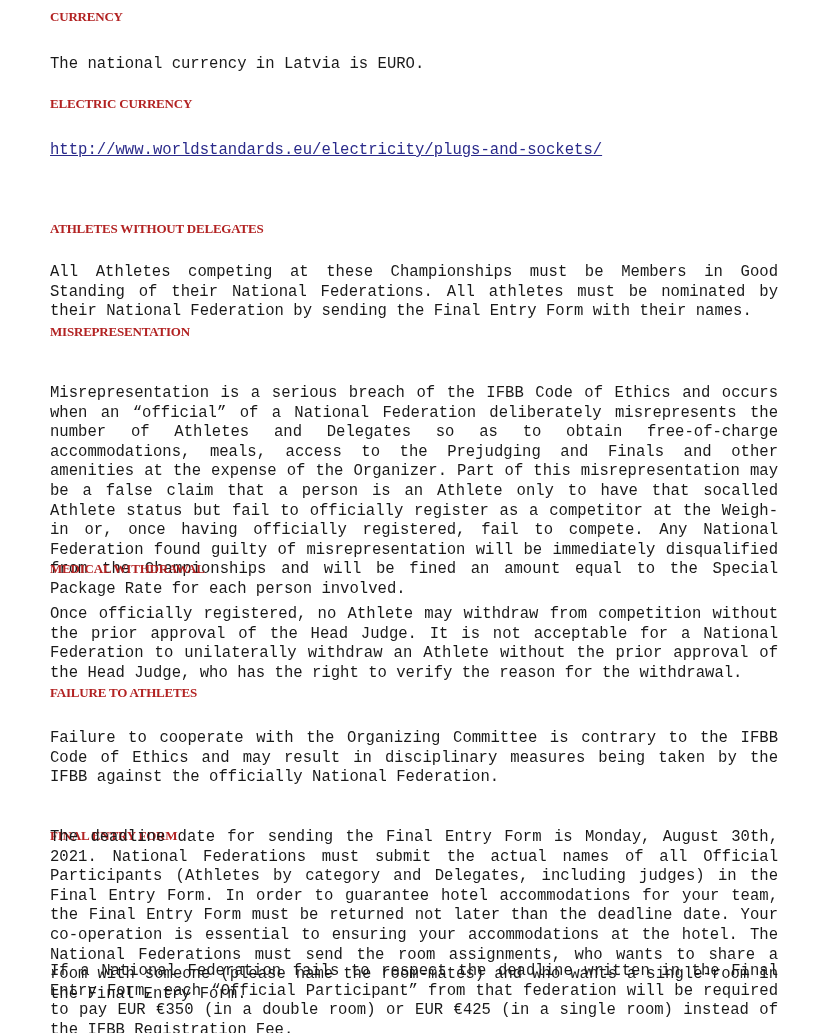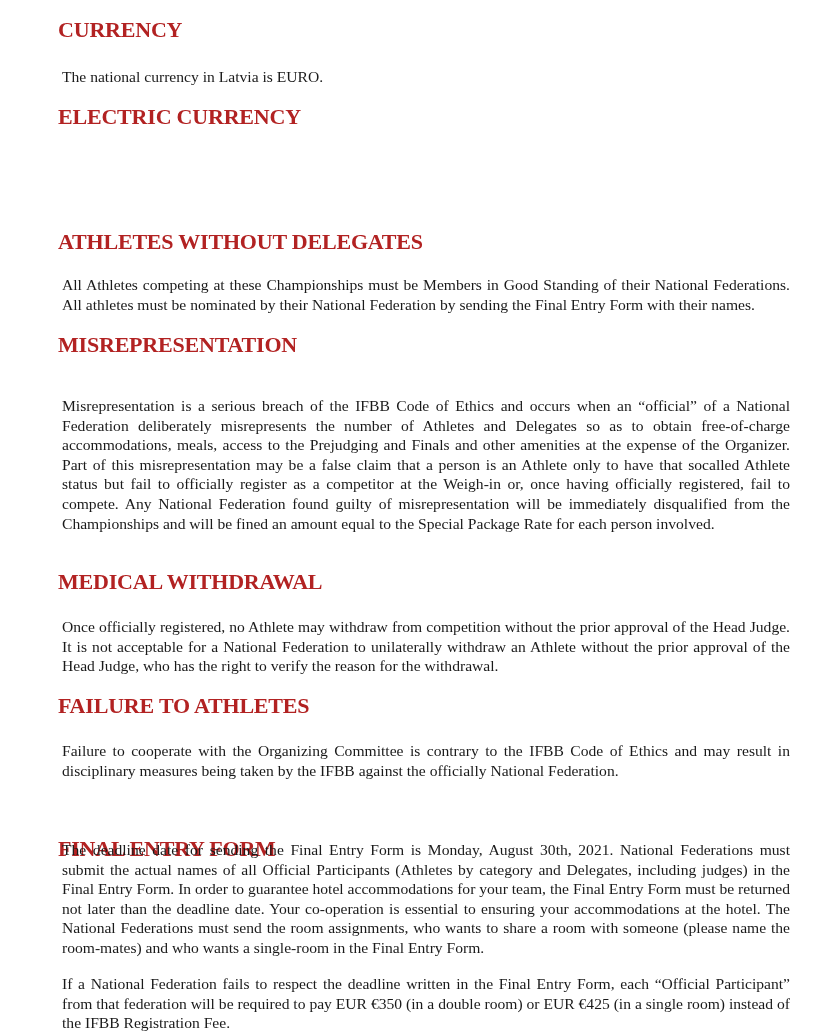--- a/index.html
+++ b/index.html
@@ -5,47 +5,49 @@
   html, body { margin: 0; padding: 0; background: #ffffff; }
   body {
     width: 828px; height: 1033px; overflow: hidden;
     font-family: "Liberation Serif", "DejaVu Serif", serif;
     color: #1a1a1a;
   }
   .page { padding: 0 50px 0 50px; position: relative; }
   .heading {
     color: #b22222;
     font-weight: bold;
-    font-size: 22px;
+    font-size: 13px;
     letter-spacing: -0.2px;
-    margin: 8px;
+    margin: 0;
     position: absolute;
     left: 50px;
   }
   .para {
     position: absolute;
     left: 50px;
     width: 728px;
     font-size: 15.6px;
     line-height: 19.6px;
     text-align: justify;
-    margin: 12px;
+    margin: 0;
+    font-family: Liberation Mono, monospace;
   }
   .link { color: #2a2a8a; text-decoration: underline; }
 </style>
 </head>
 <body>
 
 <div class="page">
 
   <h2 class="heading" style="top:9px">CURRENCY</h2>
   <p class="para" style="top:55px">The national currency in Latvia is EURO.</p>
 
   <h2 class="heading" style="top:96px">ELECTRIC CURRENCY</h2>
   <div class="para" style="top:141px">
+    <a class="link">http://www.worldstandards.eu/electricity/plugs-and-sockets/</a>
   </div>
 
   <h2 class="heading" style="top:221px">ATHLETES WITHOUT DELEGATES</h2>
   <p class="para" style="top:263px">All Athletes competing at these Championships must be Members in Good Standing of their National Federations. All athletes must be nominated by their National Federation by sending the Final Entry Form with their names.</p>
 
   <h2 class="heading" style="top:324px">MISREPRESENTATION</h2>
   <p class="para" style="top:384px">Misrepresentation is a serious breach of the IFBB Code of Ethics and occurs when an “official” of a National Federation deliberately misrepresents the number of Athletes and Delegates so as to obtain free-of-charge accommodations, meals, access to the Prejudging and Finals and other amenities at the expense of the Organizer. Part of this misrepresentation may be a false claim that a person is an Athlete only to have that socalled Athlete status but fail to officially register as a competitor at the Weigh-in or, once having officially registered, fail to compete. Any National Federation found guilty of misrepresentation will be immediately disqualified from the Championships and will be fined an amount equal to the Special Package Rate for each person involved.</p>
 
   <h2 class="heading" style="top:561px">MEDICAL WITHDRAWAL</h2>
   <p class="para" style="top:605px">Once officially registered, no Athlete may withdraw from competition without the prior approval of the Head Judge. It is not acceptable for a National Federation to unilaterally withdraw an Athlete without the prior approval of the Head Judge, who has the right to verify the reason for the withdrawal.</p>

